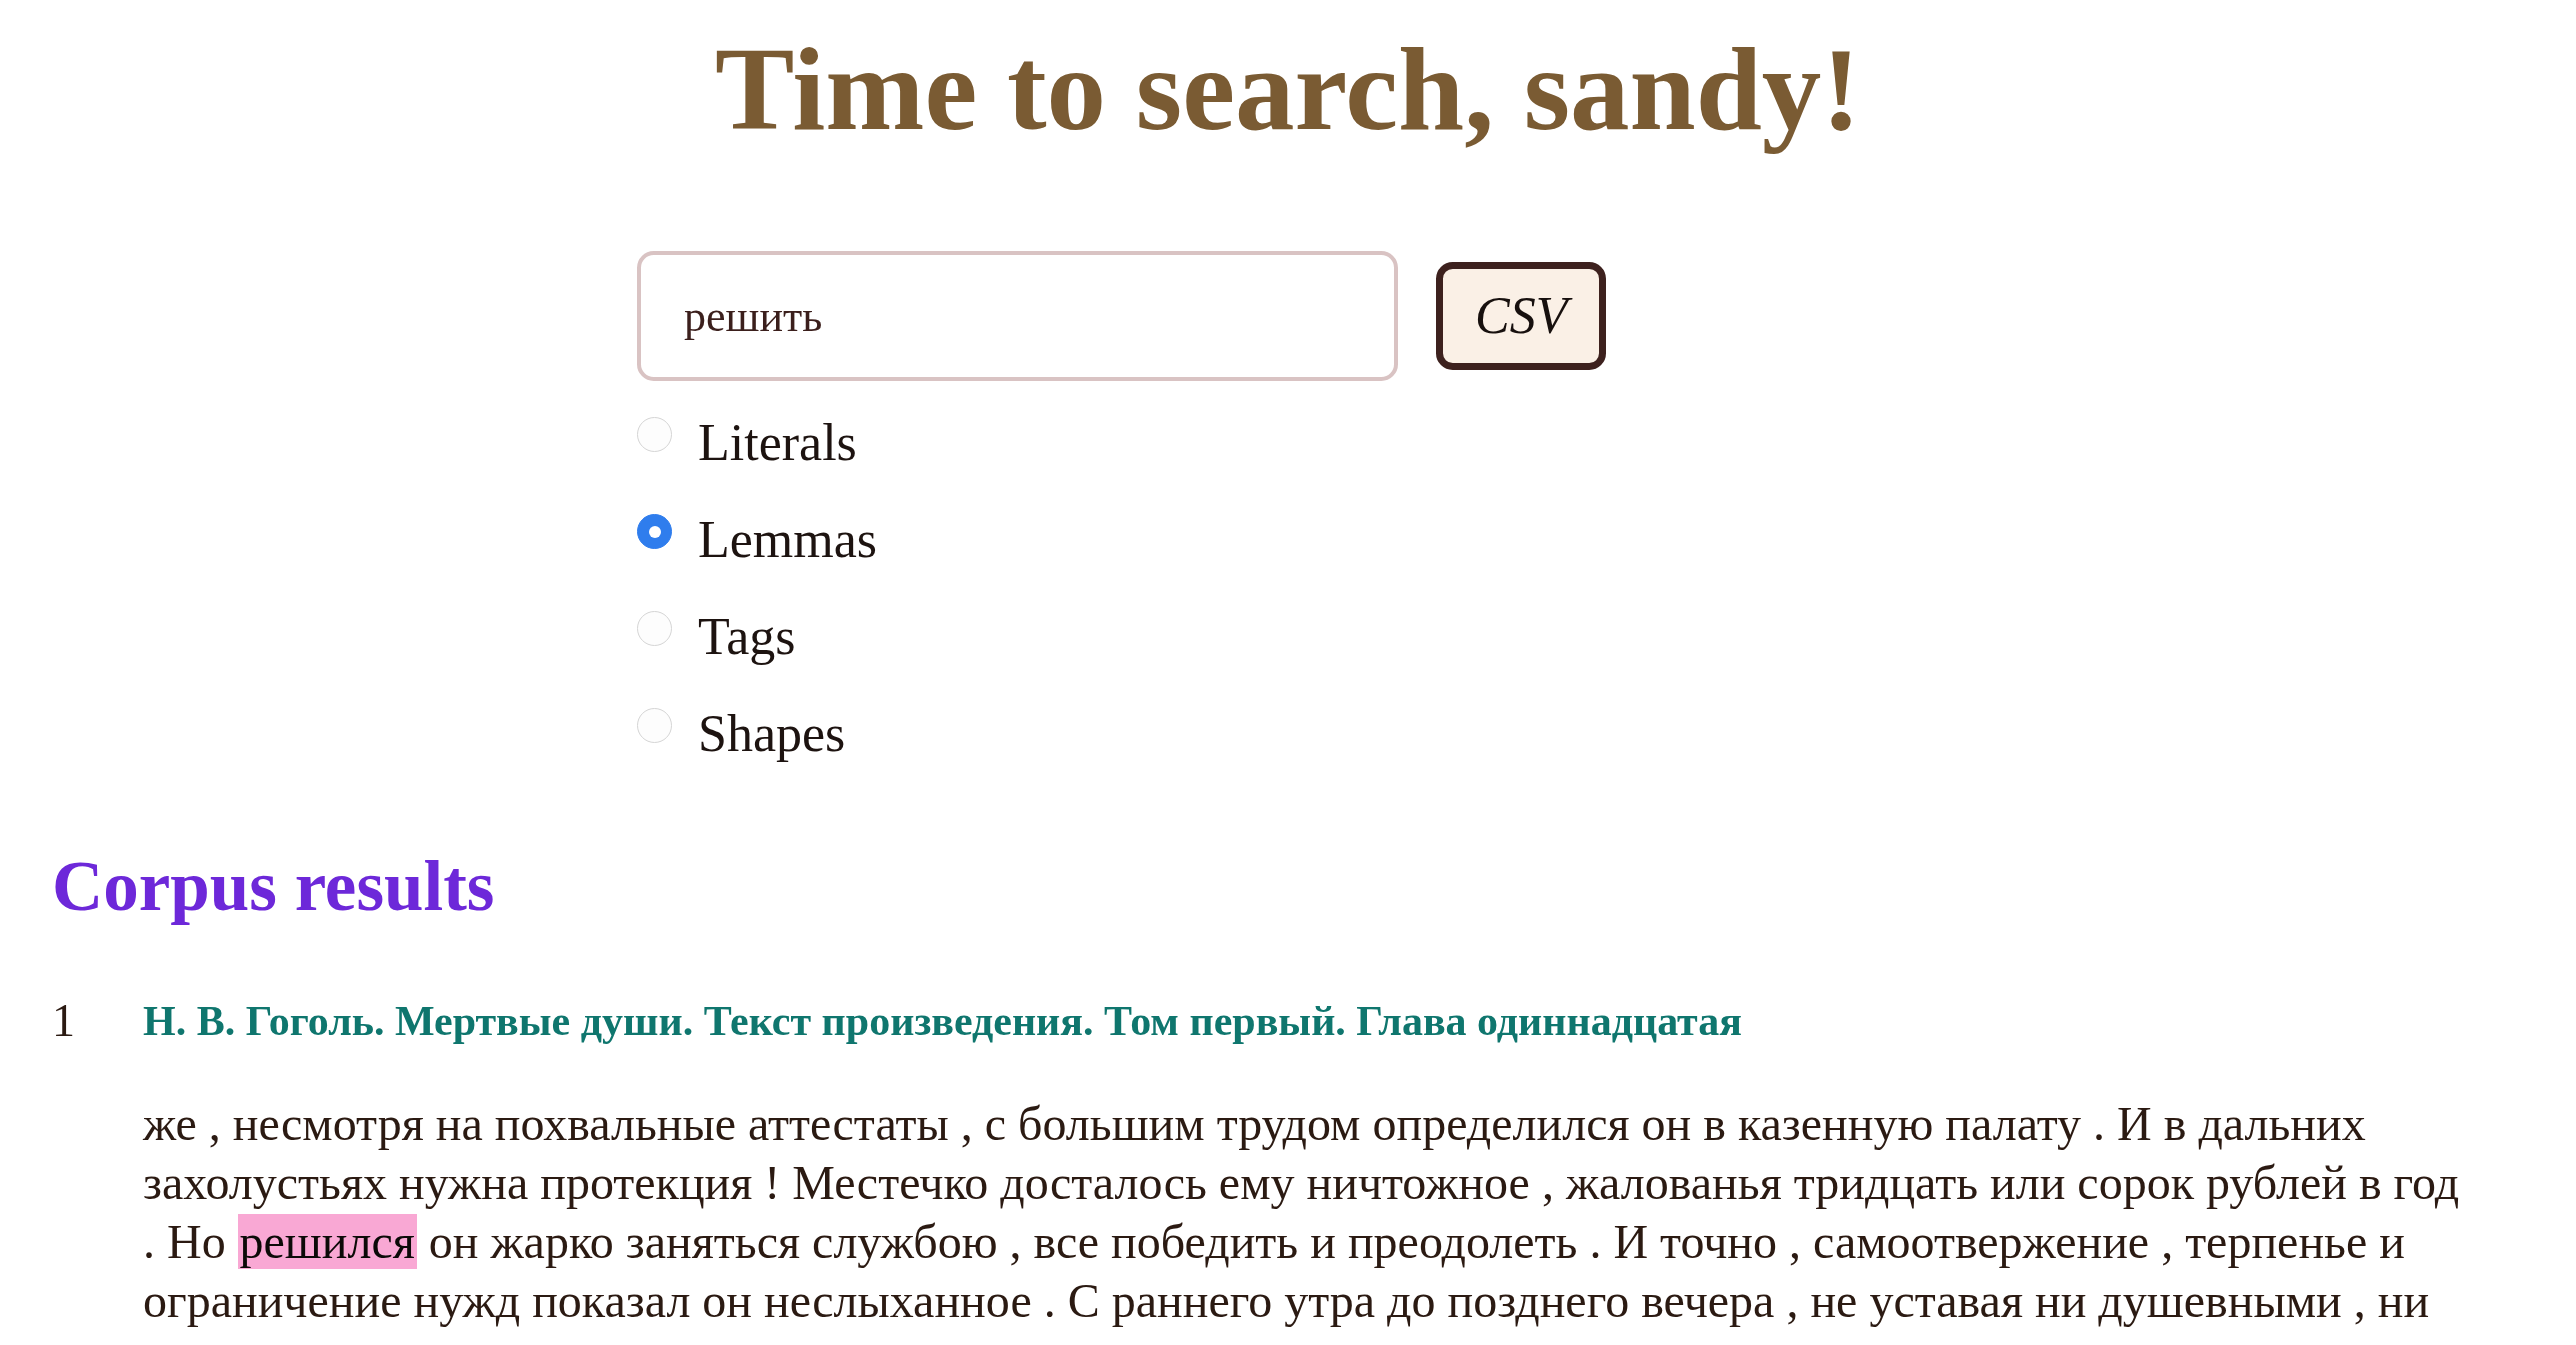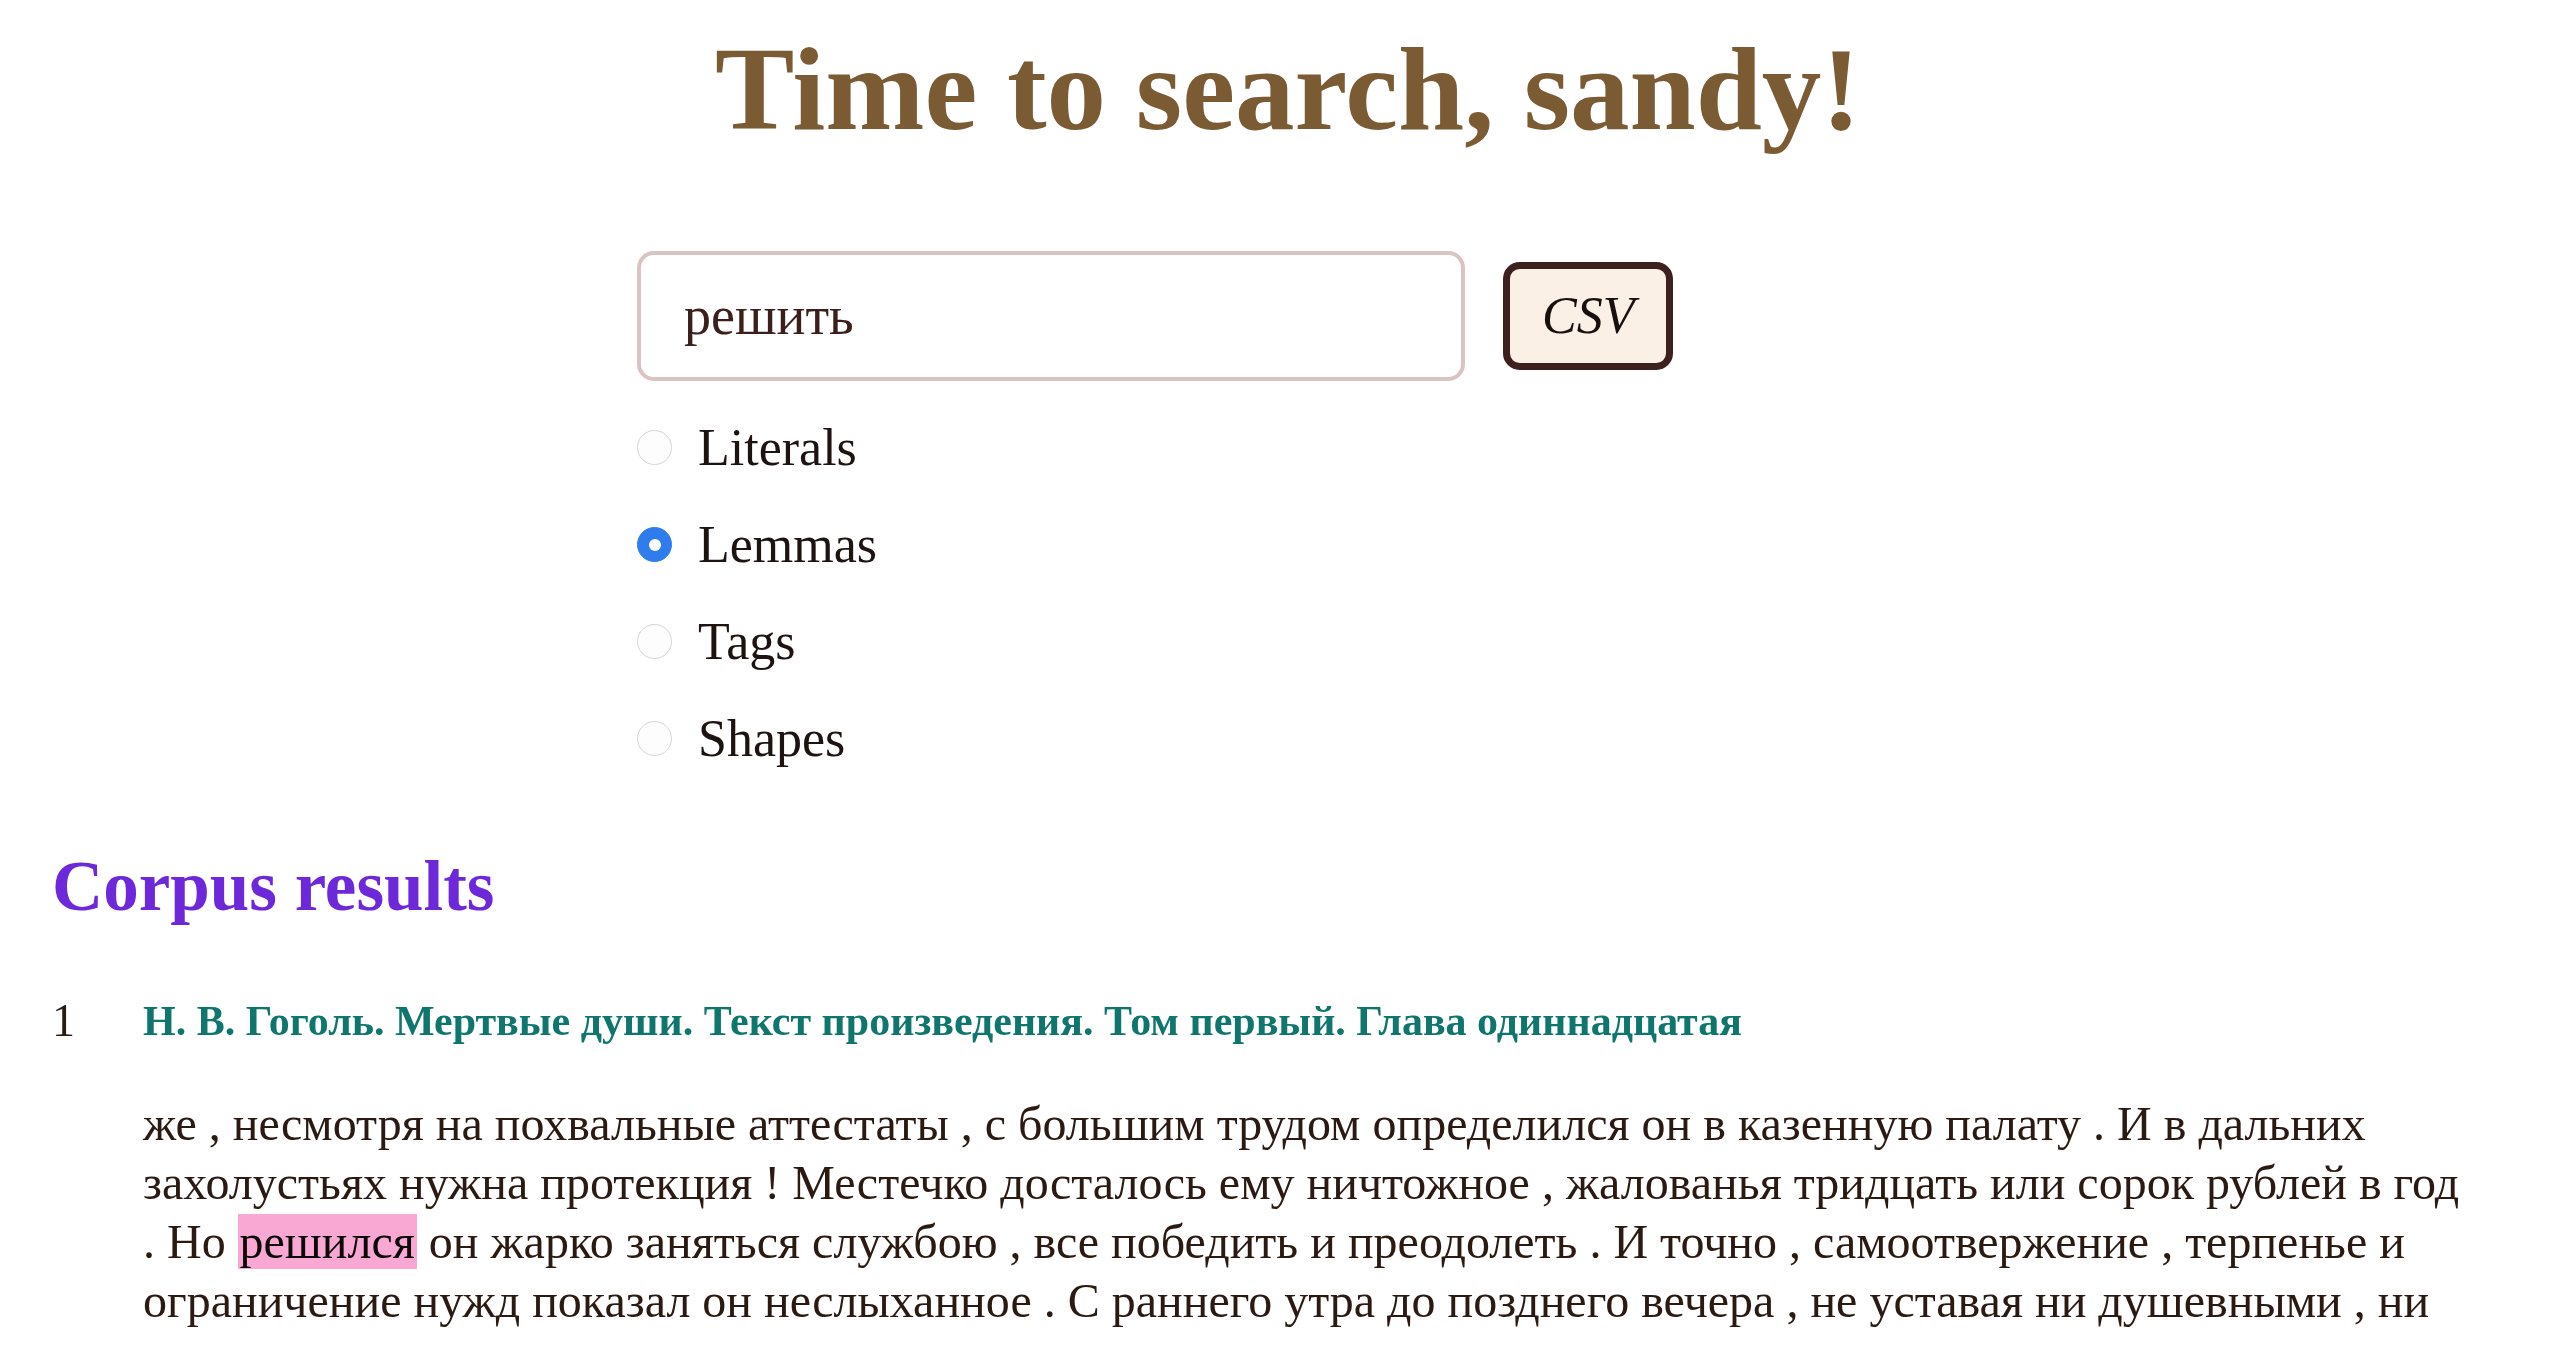--- a/index.html
+++ b/index.html
@@ -34,27 +34,27 @@
     margin-top: 72px;
     padding-left: 637px;
   }
   .search-row {
     display: flex;
     align-items: stretch;
     gap: 0px;
   }
   .search-input {
     box-sizing: border-box;
-    width: 828px;
+    width: 761px;
     height: 130px;
     border: 4.6px solid #d9c3c3;
     border-radius: 16.7px;
     background: #ffffff;
     font-family: "Liberation Serif", "DejaVu Serif", serif;
-    font-size: 54px;
+    font-size: 44px;
     color: #3b1f1c;
     padding: 0 43px;
     outline: none;
   }
   .btn {
     box-sizing: border-box;
     height: 108px;
     margin-top: 11px;
     border: 7.4px solid #3d211e;
     border-radius: 16.7px;
@@ -70,21 +70,20 @@
   .btn.search-btn { margin-left: 26px; }
   .btn.csv-btn    { margin-left: 38px; font-style: italic; }
 
   
   .radio-group {
     margin-top: 15px;
     padding-left: 637px;
   }
   .radio-row {
     display: flex;
-    align-items: center;
     height: 61px;
     margin-top: 36px;
   }
   .radio-dot {
     box-sizing: border-box;
     width: 35px;
     height: 35px;
     border-radius: 50%;
     border: 1.9px solid #d5d5d5;
     background: #fdfdfd;

